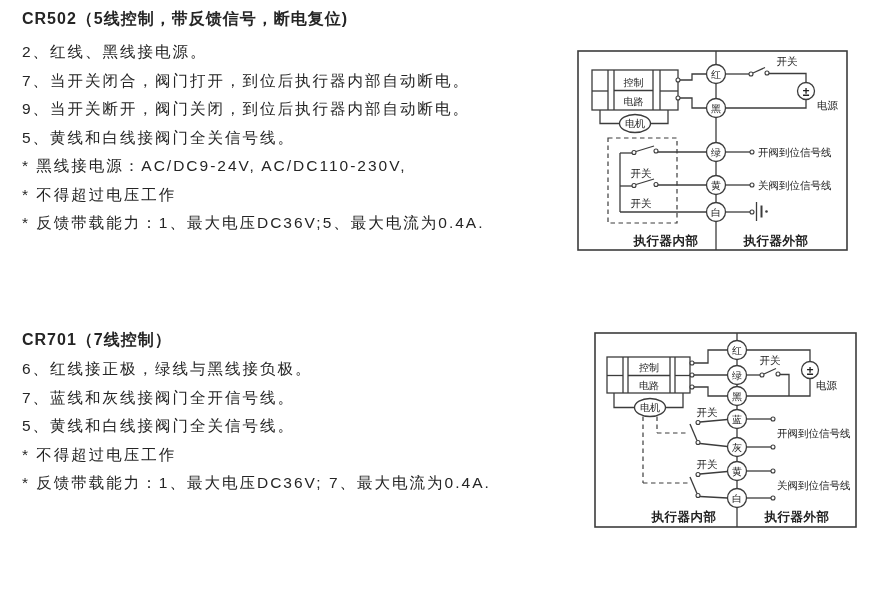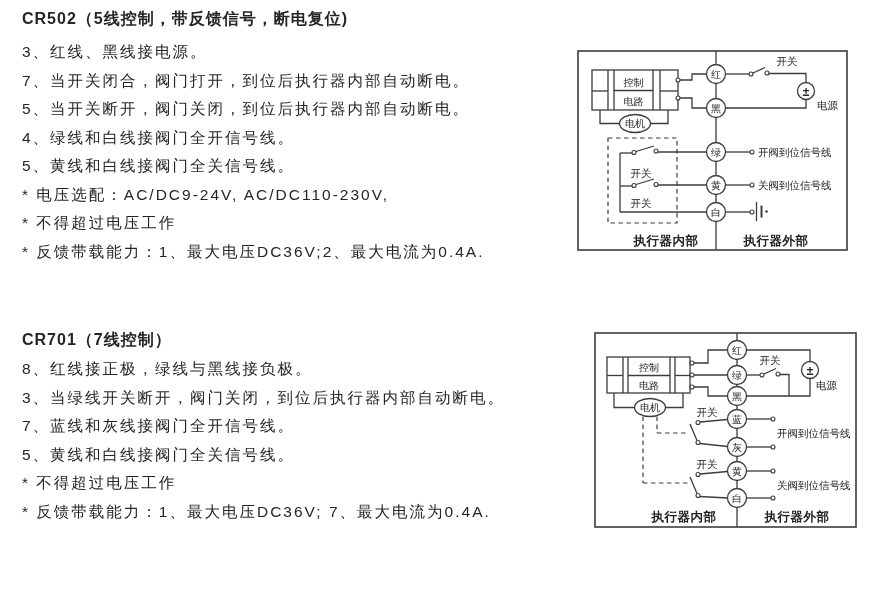--- a/index.html
+++ b/index.html
@@ -28,34 +28,32 @@
   svg .t10{font-size:10.5px;}
   svg .t9{font-size:10px;}
   svg .tbig{font-size:12.5px;font-weight:bold;letter-spacing:0.5px;}
   svg .tpm{font-size:12px;font-weight:bold;}
 </style>
 </head>
 <body>
 
 <div class="sec-title" style="top:9px">CR502（5线控制，带反馈信号，断电复位)</div>
 <div class="lines" style="top:38px">
-  <div class="line">3、红线、黑线接电源。</div>
+  <div class="line">2、红线、黑线接电源。</div>
   <div class="line">7、当开关闭合，阀门打开，到位后执行器内部自动断电。</div>
-  <div class="line">5、当开关断开，阀门关闭，到位后执行器内部自动断电。</div>
-  <div class="line">4、绿线和白线接阀门全开信号线。</div>
+  <div class="line">9、当开关断开，阀门关闭，到位后执行器内部自动断电。</div>
   <div class="line">5、黄线和白线接阀门全关信号线。</div>
-  <div class="line">* 电压选配：AC/DC9-24V, AC/DC110-230V,</div>
+  <div class="line">* 黑线接电源：AC/DC9-24V, AC/DC110-230V,</div>
   <div class="line">* 不得超过电压工作</div>
-  <div class="line">* 反馈带载能力：1、最大电压DC36V;2、最大电流为0.4A.</div>
+  <div class="line">* 反馈带载能力：1、最大电压DC36V;5、最大电流为0.4A.</div>
 </div>
 
 <div class="sec-title" style="top:330px">CR701（7线控制）</div>
 <div class="lines" style="top:355px">
-  <div class="line">8、红线接正极，绿线与黑线接负极。</div>
-  <div class="line">3、当绿线开关断开，阀门关闭，到位后执行器内部自动断电。</div>
+  <div class="line">6、红线接正极，绿线与黑线接负极。</div>
   <div class="line">7、蓝线和灰线接阀门全开信号线。</div>
   <div class="line">5、黄线和白线接阀门全关信号线。</div>
   <div class="line">* 不得超过电压工作</div>
   <div class="line">* 反馈带载能力：1、最大电压DC36V; 7、最大电流为0.4A.</div>
 </div>
 
 <svg style="left:572px;top:45px" width="315" height="212" viewBox="572 45 315 212">
 
   <rect class="frame" x="578" y="51" width="269" height="199"></rect>
   <line class="wire" x1="716" y1="51" x2="716" y2="250"></line>

